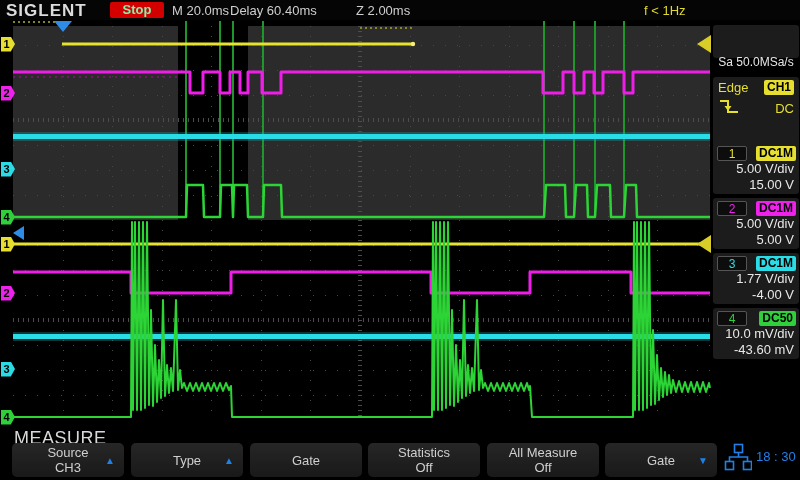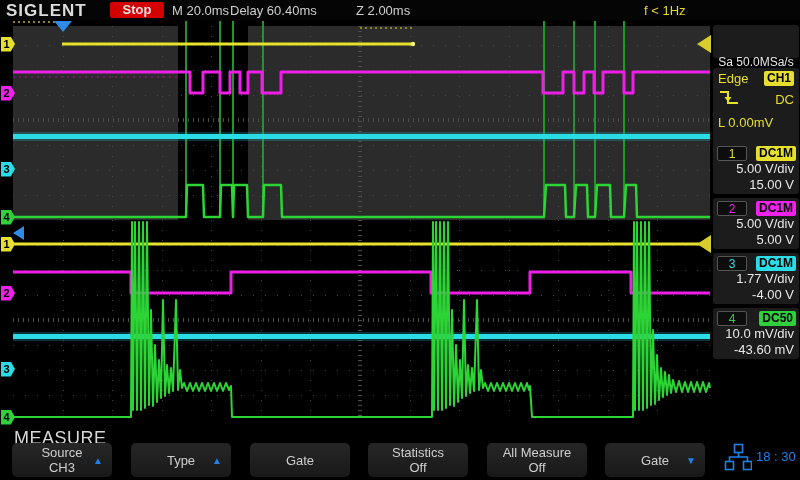--- a/index.html
+++ b/index.html
@@ -3,21 +3,21 @@
 <meta charset="utf-8">
 <style>
   html,body{margin:0;padding:0;background:#111;}
   *{box-sizing:border-box;font-family:"Liberation Sans",sans-serif;}
   .screen{position:relative;width:800px;height:480px;background:#000;overflow:hidden;}
 
   
   .topbar{position:absolute;left:0;top:0;width:800px;height:20px;background:#050505;z-index:9;}
   .logo{position:absolute;left:6px;top:1px;font-size:17px;font-weight:800;letter-spacing:1px;color:#dcdcdc;}
   .stopbadge{position:absolute;left:110px;top:2px;width:54px;height:16px;background:#d40000;border-radius:2px;
-             color:#e5e5e5;font-size:13px;font-weight:bold;text-align:center;line-height:16px;}
+             color:#86efac;font-size:13px;font-weight:bold;text-align:center;line-height:16px;}
   .tbtext{position:absolute;top:3px;font-size:13px;color:#cfcfcf;white-space:pre;}
   .freq{position:absolute;left:644px;top:3px;font-size:13px;color:#e0d82a;white-space:pre;}
 
   
   .win{position:absolute;z-index:1;}
   .win-upper{left:13px;top:26px;width:697px;height:194px;background:#2b2b2b;}
   .win-lower{left:13px;top:220px;width:697px;height:200px;background:#000;}
   .zoomrect{position:absolute;left:165px;top:0;width:70px;height:194px;background:#000;}
   .grow{position:absolute;left:0;width:697px;height:1px;
         background:repeating-linear-gradient(90deg,#474747 0 1.5px,transparent 1.5px 12px);}
@@ -34,34 +34,34 @@
   
   .chtag{position:absolute;left:1px;width:14px;height:15px;z-index:6;
          clip-path:polygon(0 0,70% 0,100% 50%,70% 100%,0 100%);
          display:flex;align-items:center;justify-content:center;
          padding-right:3px;font-size:11px;font-weight:bold;color:#000;}
 
   
   .sidebar{position:absolute;left:712px;top:20px;width:88px;height:405px;background:#000;z-index:7;}
   .sbox{position:absolute;left:1px;width:86px;background:#1c1c1c;border-radius:3px;}
   .acq{top:5px;height:33px;padding-top:2px;text-align:center;color:#e6e6e6;font-size:12px;line-height:14px;white-space:pre;}
-  .trig{top:48px;height:80px;color:#e6df30;}
+  .trig{top:57px;height:80px;color:#e6df30;}
   .trigrow{display:flex;align-items:center;justify-content:space-between;padding:3px 5px 0 5px;font-size:13px;}
   .badge{background:#e6df30;color:#000;font-size:12px;font-weight:bold;border-radius:2px;padding:0 3px;line-height:15px;}
   .chbox{height:51px;}
   .chhead{display:flex;align-items:center;padding-top:3px;}
   .chpill{width:30px;height:15px;margin-left:4px;background:#0d0d0d;border:1px solid #555;border-radius:2px;
           font-size:12px;display:flex;align-items:center;justify-content:center;}
   .chbadge{margin-left:auto;margin-right:3px;color:#000;font-size:12px;font-weight:bold;border-radius:2px;padding:0 3px;line-height:15px;}
   .chline{text-align:right;color:#e8e8e8;font-size:13px;line-height:16px;padding-right:5px;white-space:pre;}
 
   
   .bottombar{position:absolute;left:0;top:425px;width:800px;height:55px;background:#000;z-index:8;}
   .menutitle{position:absolute;left:14px;top:3px;font-size:18px;color:#d8d8d8;letter-spacing:0.5px;}
-  .mbtn{position:absolute;top:18px;width:100px;height:34px;background:linear-gradient(180deg,#262626,#191919);
+  .mbtn{position:absolute;top:18px;width:112px;height:34px;background:linear-gradient(180deg,#262626,#191919);
         border-radius:5px;color:#cfcfcf;font-size:13px;display:flex;flex-direction:column;
         align-items:center;justify-content:center;line-height:15px;}
   .mbtn .arrow{position:absolute;right:9px;top:50%;transform:translateY(-50%);color:#2080e8;font-size:10px;}
   .lanicon{position:absolute;left:724px;top:18px;}
   .clock{position:absolute;left:756px;top:24px;font-size:13px;color:#2080e8;white-space:pre;}
 </style>
 </head>
 <body>
 
 <div class="screen">
@@ -168,23 +168,20 @@
       </div>
       <div class="trigrow">
         <span>
           <svg width="22" height="17" viewBox="0 0 22 17">
             <polyline points="2,3 10,3 10,14 20,14" fill="none" stroke="#e6df30" stroke-width="2"></polyline>
             <polygon points="6.5,8 13.5,8 10,13" fill="#e6df30"></polygon>
           </svg>
         </span>
         <span>DC</span>
       </div>
-      <div class="trigrow" style="padding-top:6px">
-        <span>L  0.00mV</span>
-      </div>
     </div>
     <div id="chboxes">
         <div class="sbox chbox" style="top: 123px;">
           <div class="chhead">
             <div class="chpill" style="color: rgb(230, 223, 48);">1</div>
             <div class="chbadge" style="background: rgb(230, 223, 48);">DC1M</div>
           </div>
           <div class="chline">5.00 V/div</div>
           <div class="chline">15.00 V</div>
         </div>

